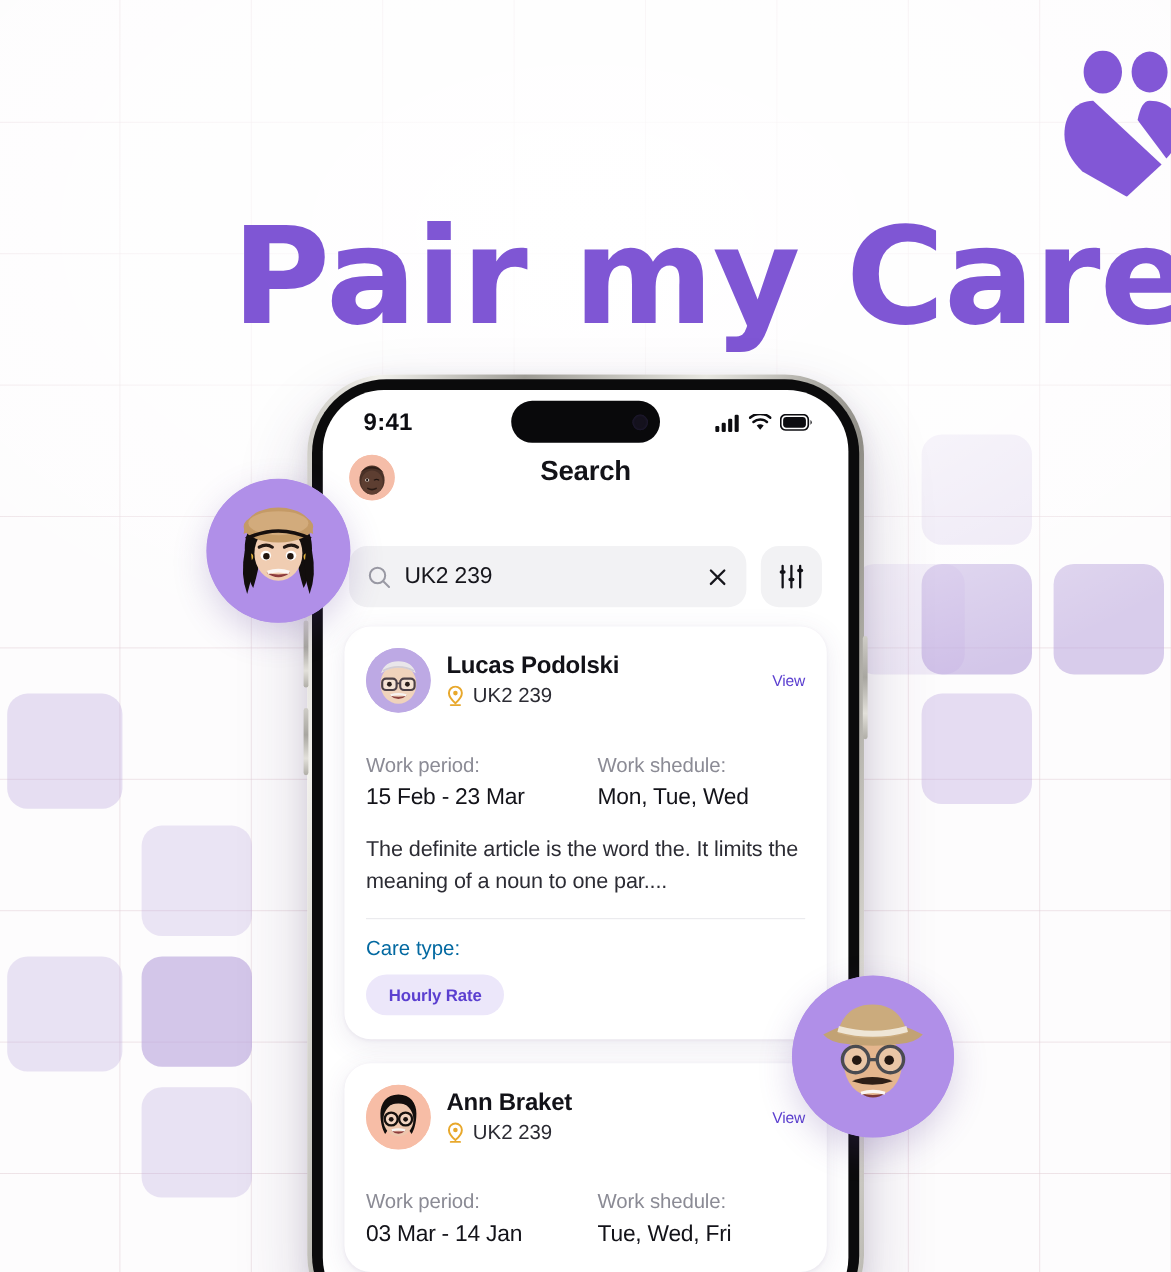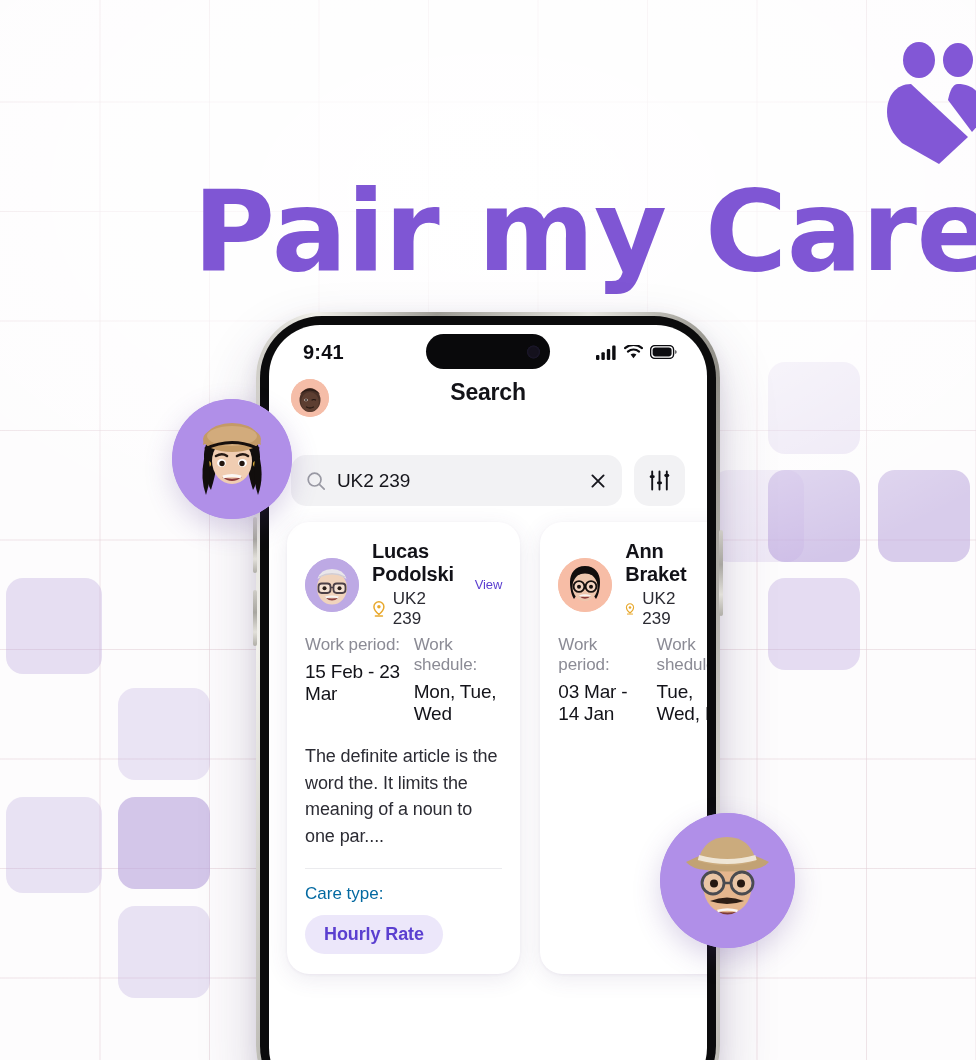--- a/index.html
+++ b/index.html
@@ -171,21 +171,21 @@
     width: 51px; height: 51px;
     background: #f2f2f4;
     border-radius: 15px;
     display: flex; align-items: center; justify-content: center;
     flex: none;
   }
 
   
   .results {
     padding: 0 18px;
-    display: flex; gap: 20px;
+    display: flex; flex-direction: column; gap: 20px;
   }
   .card {
     background: #ffffff;
     border-radius: 22px;
     padding: 18px 18px 20px 18px;
     box-shadow: 0 5px 22px rgba(78,58,120,0.10), 0 1px 3px rgba(78,58,120,0.06);
   }
   .card-head {
     display: flex; align-items: center; gap: 13px;
   }
@@ -208,21 +208,21 @@
   }
   .card-view {
     font-size: 13px; font-weight: 500; color: #5b3fd0;
     letter-spacing: -0.1px;
     flex: none;
     padding-left: 8px;
   }
 
   .meta-row {
     display: flex;
-    margin-top: 6px;
+    margin-top: 34px;
   }
   .meta-col { width: 50%; }
   .meta-col.second { padding-left: 10px; }
   .meta-label {
     font-size: 17px; color: #8b8b95;
     letter-spacing: -0.1px;
   }
   .meta-value {
     margin-top: 6px;
     font-size: 19px; font-weight: 500; color: #131319;
@@ -242,21 +242,21 @@
     margin-top: 15px;
     font-size: 17px; color: #0369a1;
   }
   .badge {
     margin-top: 11px;
     display: inline-block;
     padding: 9px 19px;
     border-radius: 20px;
     background: #ece7fa;
     color: #5b3fd0;
-    font-size: 18px; font-weight: 700;
+    font-size: 14px; font-weight: 700;
     letter-spacing: -0.1px;
   }
 
   
   .float-av {
     position: absolute;
     border-radius: 50%;
     overflow: hidden;
     background: #b08fe8;
     box-shadow: 0 10px 28px rgba(90,60,150,0.22);

